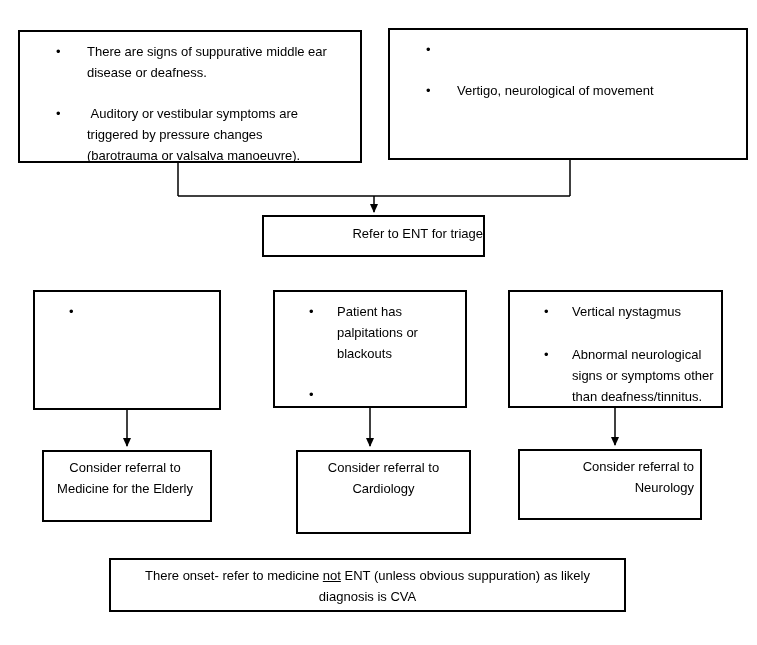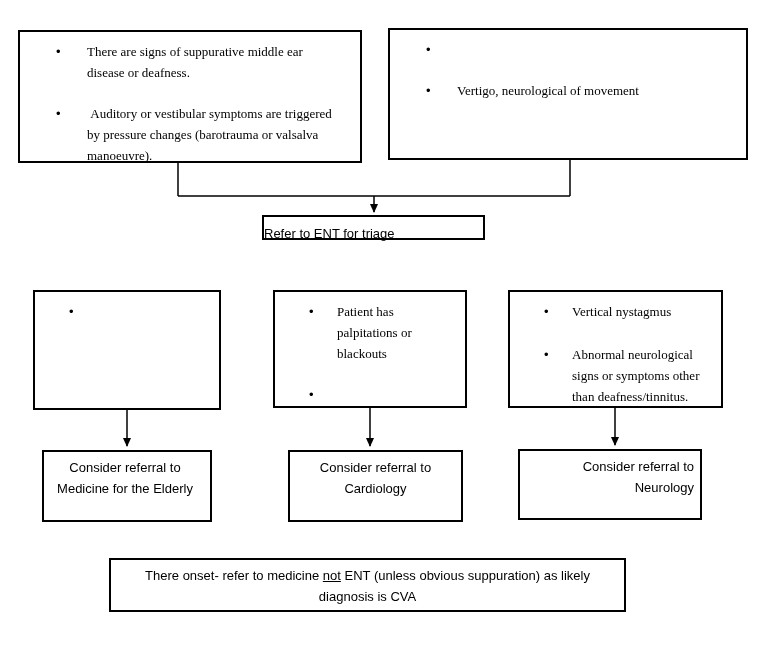--- a/index.html
+++ b/index.html
@@ -22,49 +22,49 @@
   .connectors line { stroke: #000000; stroke-width: 1.5; }
   .box {
     position: absolute;
     border: 2px solid #000000;
     background: #ffffff;
     box-sizing: border-box;
   }
   .bullets { display: flex; flex-direction: column; }
   .bullet-item { display: flex; align-items: flex-start; }
   .glyph { flex: 0 0 31px; }
-  .btext { flex: 1 1 auto; font-family: Liberation Serif, serif; }
+  .btext { flex: 1 1 auto; }
 
   
   #box-suppurative { left: 18px; top: 30px; width: 344px; height: 133px; }
   #box-suppurative .bullets { padding: 9px 25px 0 36px; gap: 20px; }
 
   
   #box-auditory { left: 388px; top: 28px; width: 360px; height: 132px; }
   #box-auditory .bullets { padding: 9px 24px 0 36px; gap: 20px; }
 
   
-  #box-triage { left: 262px; top: 215px; width: 223px; height: 25px; text-align: left; padding-top: 6px; }
+  #box-triage { left: 262px; top: 215px; width: 223px; height: 42px; text-align: right; padding-top: 6px; }
 
   
   #box-elderly-criteria { left: 33px; top: 290px; width: 188px; height: 120px; }
   #box-elderly-criteria .bullets { padding: 9px 6px 0 34px; gap: 20px; }
   #box-elderly-criteria .glyph { flex-basis: 28px; }
 
   #box-cardiology-criteria { left: 273px; top: 290px; width: 194px; height: 118px; }
   #box-cardiology-criteria .bullets { padding: 9px 23px 0 34px; gap: 20px; }
   #box-cardiology-criteria .glyph { flex-basis: 28px; }
 
   #box-neurology-criteria { left: 508px; top: 290px; width: 215px; height: 118px; }
   #box-neurology-criteria .bullets { padding: 9px 2px 0 34px; gap: 22px; }
   #box-neurology-criteria .glyph { flex-basis: 28px; }
 
   
   #box-referral-elderly { left: 42px; top: 450px; width: 170px; height: 72px; text-align: center; padding: 5px 6px 0 2px; }
-  #box-referral-cardiology { left: 288px; top: 450px; width: 175px; height: 72px; text-align: center; padding: 5px 6px 0 6px; }
+  #box-referral-cardiology { left: 296px; top: 450px; width: 175px; height: 84px; text-align: center; padding: 5px 6px 0 6px; }
   #box-referral-neurology { left: 518px; top: 449px; width: 184px; height: 71px; text-align: right; padding: 5px 6px 0 6px; }
 
   
   #box-acute { left: 109px; top: 558px; width: 517px; height: 54px; text-align: center; padding-top: 5px; }
   #box-acute .line1 { white-space: nowrap; }
   .u { text-decoration: underline; }
 </style>
 </head>
 <body>
 

